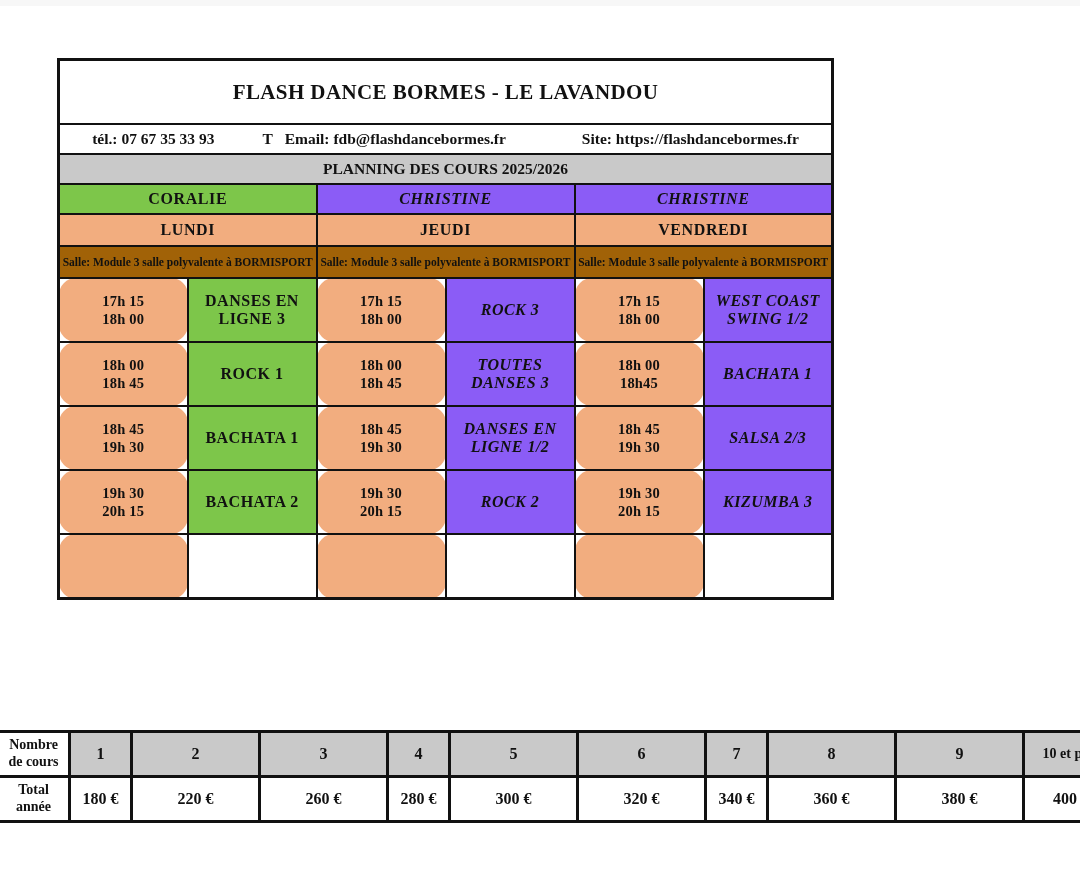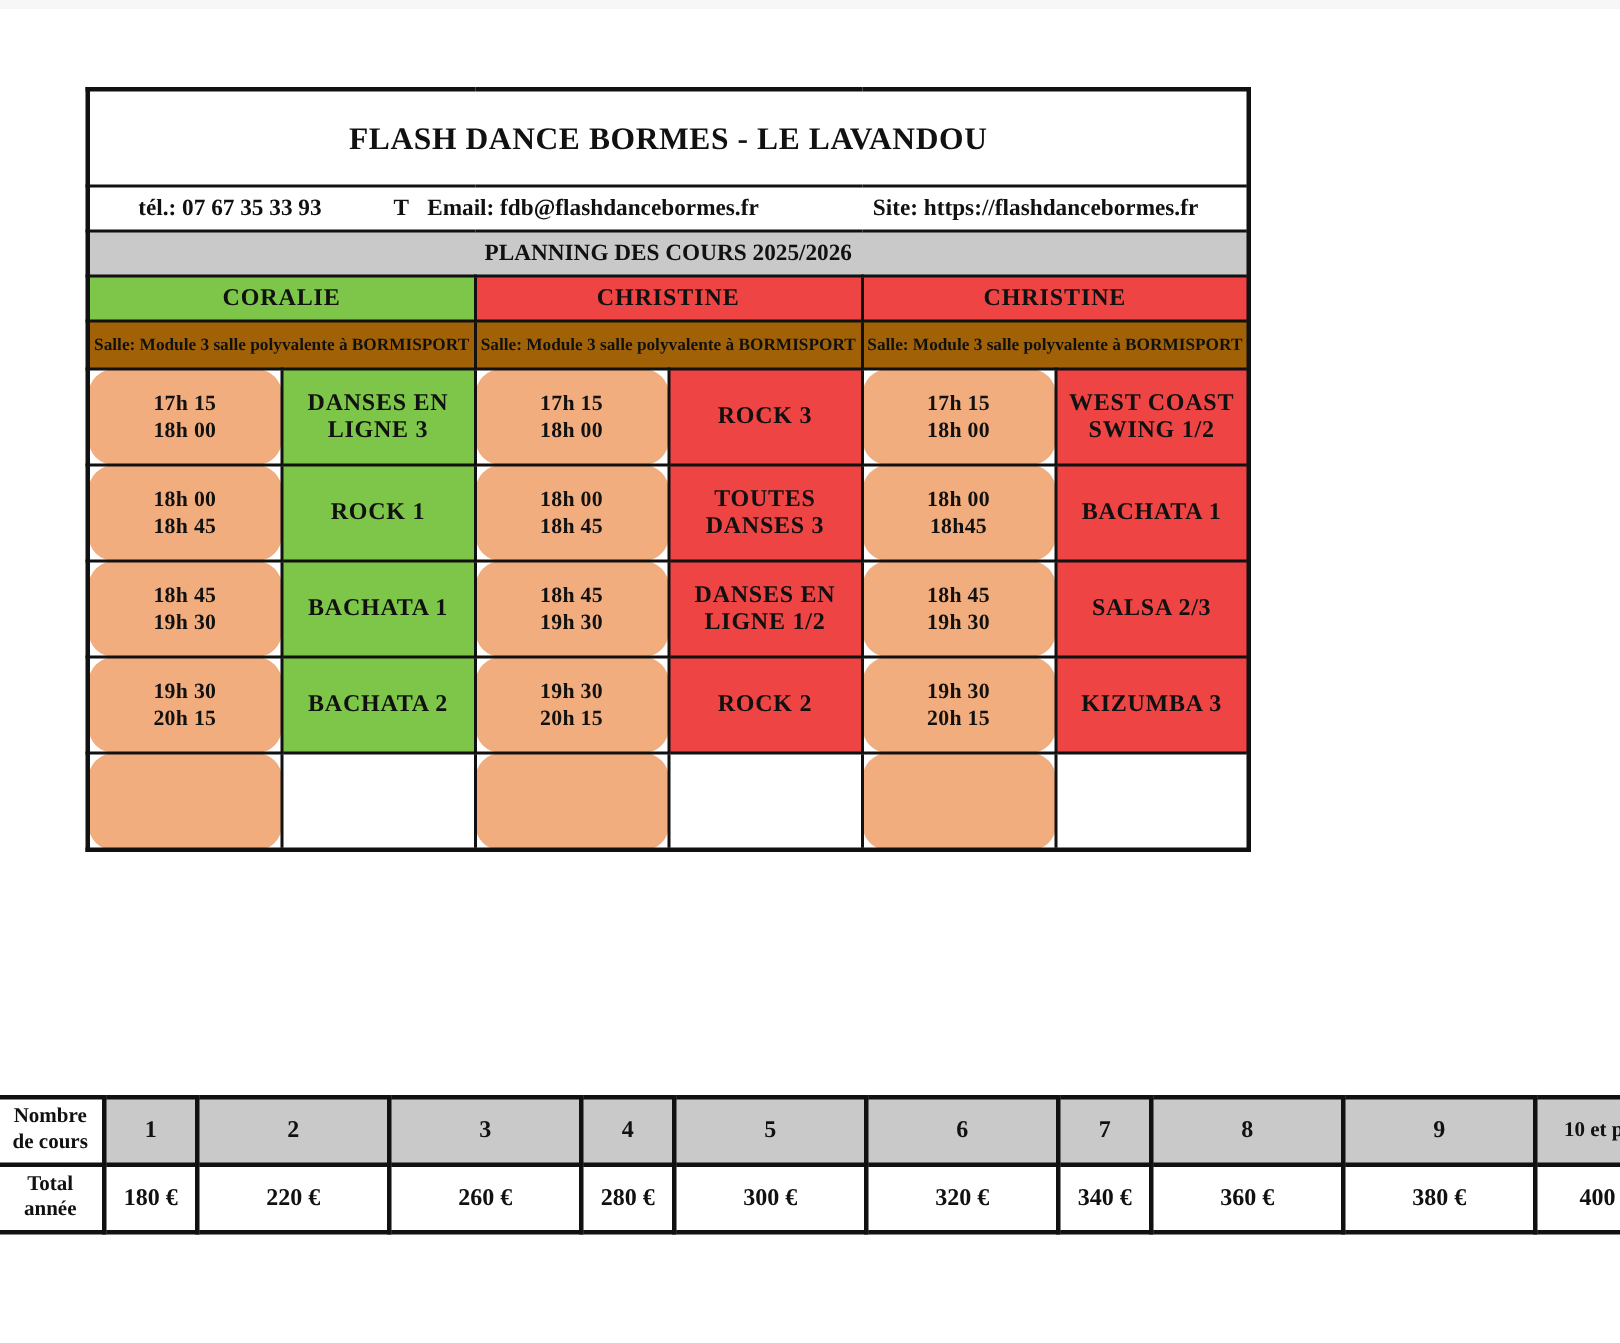--- a/index.html
+++ b/index.html
@@ -86,21 +86,21 @@
     letter-spacing: .6px;
   }
   .room-cell {
     height: 30px;
     background: #a16207;
     font-size: 11.5px;
     font-weight: bold;
   }
 
   .bg-green { background: #7DC64A; }
-  .bg-blue  { background: #ef4444; }
+  .bg-blue  { background: #8b5cf6; font-style: italic; }
   .bg-white { background: #ffffff; }
 
   .time-cell {
     background: #F2AD7F;
     width: 65px;
     font-size: 14.5px;
     font-weight: bold;
     line-height: 1.25;
     letter-spacing: .2px;
     border-radius: 17px;
@@ -171,20 +171,25 @@
     <tr>
       <td class="planning-band" colspan="6">PLANNING DES COURS 2025/2026</td>
     </tr>
 
     <tr>
       <td class="teacher-cell bg-green" colspan="2">CORALIE</td>
       <td class="teacher-cell bg-blue" colspan="2">CHRISTINE</td>
       <td class="teacher-cell bg-blue" colspan="2">CHRISTINE</td>
     </tr>
 
+    <tr>
+      <td class="day-cell" colspan="2">LUNDI</td>
+      <td class="day-cell" colspan="2">JEUDI</td>
+      <td class="day-cell" colspan="2">VENDREDI</td>
+    </tr>
 
     <tr>
       <td class="room-cell" colspan="2">Salle: Module 3 salle polyvalente à BORMISPORT</td>
       <td class="room-cell" colspan="2">Salle: Module 3 salle polyvalente à BORMISPORT</td>
       <td class="room-cell" colspan="2">Salle: Module 3 salle polyvalente à BORMISPORT</td>
     </tr>
 
     <tr class="slot-row">
       <td class="time-cell">
         <div>17h 15</div>

